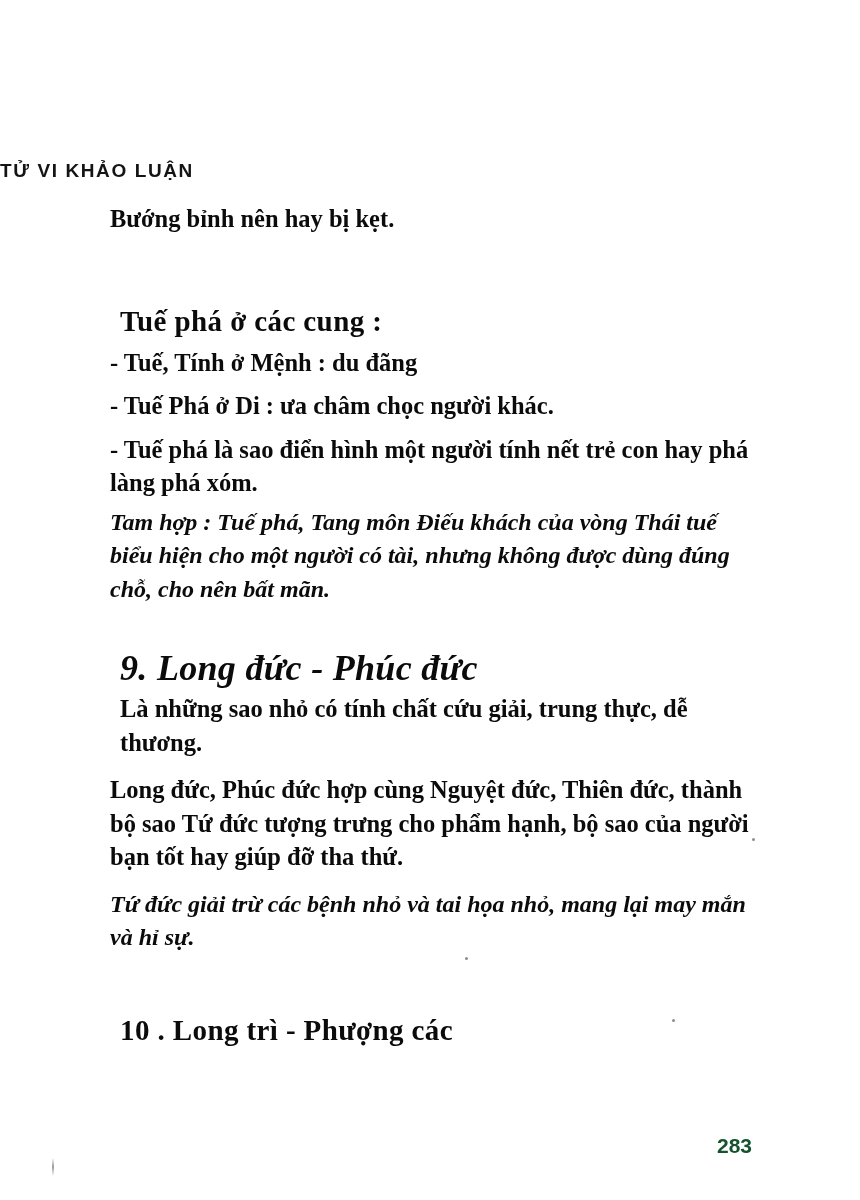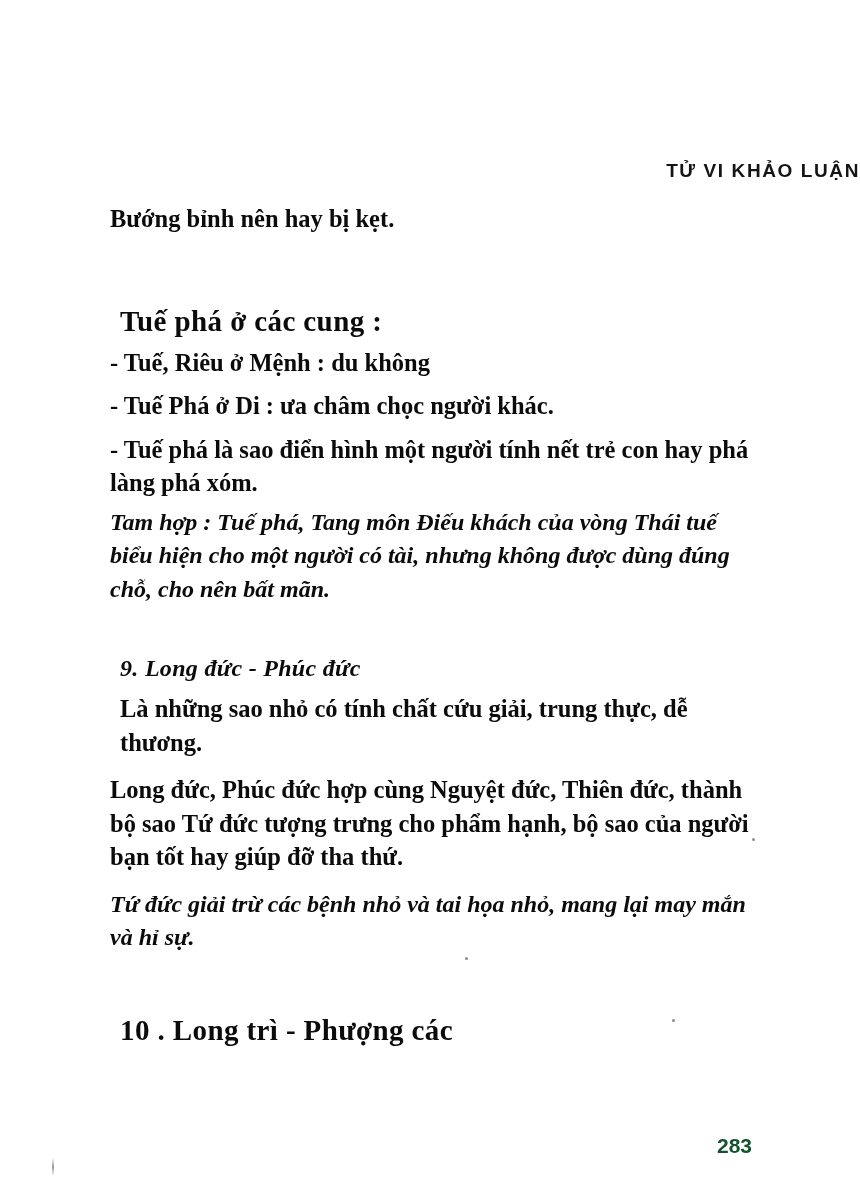--- a/index.html
+++ b/index.html
@@ -17,21 +17,21 @@
     color: #0b0b0b;
     -webkit-font-smoothing: none;
   }
 
   
   .running-head {
     position: absolute;
     top: 160px;
     left: 0;
     width: 860px;
-    text-align: right;
+    text-align: left;
     font-family: "Liberation Sans", "DejaVu Sans", sans-serif;
     font-size: 19px;
     font-weight: 700;
     letter-spacing: 1.6px;
     color: #141414;
   }
 
   
   .body-col {
     position: absolute;
@@ -48,21 +48,21 @@
   .h-italic {
     font-style: italic;
     font-weight: 700;
     font-size: 26px;
     line-height: 34px;
     letter-spacing: .2px;
   }
   .h-section {
     font-style: italic;
     font-weight: 700;
-    font-size: 24px;
+    font-size: 36px;
     line-height: 36px;
     letter-spacing: .3px;
   }
   .h-subhead {
     font-weight: 700;
     font-size: 29px;
     line-height: 38px;
     letter-spacing: .4px;
   }
 
@@ -133,21 +133,21 @@
 
     <div class="sp-10"></div>
 
 
     <div class="sp-56"></div>
 
     <div class="blk h-subhead indent">Tuế phá ở các cung :</div>
 
     <div class="sp-6"></div>
 
-    <div class="blk bullet">- Tuế, Riêu ở Mệnh : du không</div>
+    <div class="blk bullet">- Tuế, Tính ở Mệnh : du đãng</div>
 
     <div class="sp-10"></div>
 
     <div class="blk bullet">- Tuế Phá ở Di : ưa châm chọc người khác.</div>
 
     <div class="sp-10"></div>
 
     <div class="blk bullet">- Tuế phá là sao điển hình một người tính nết trẻ con hay phá làng phá xóm.</div>
 
     <div class="sp-6"></div>

